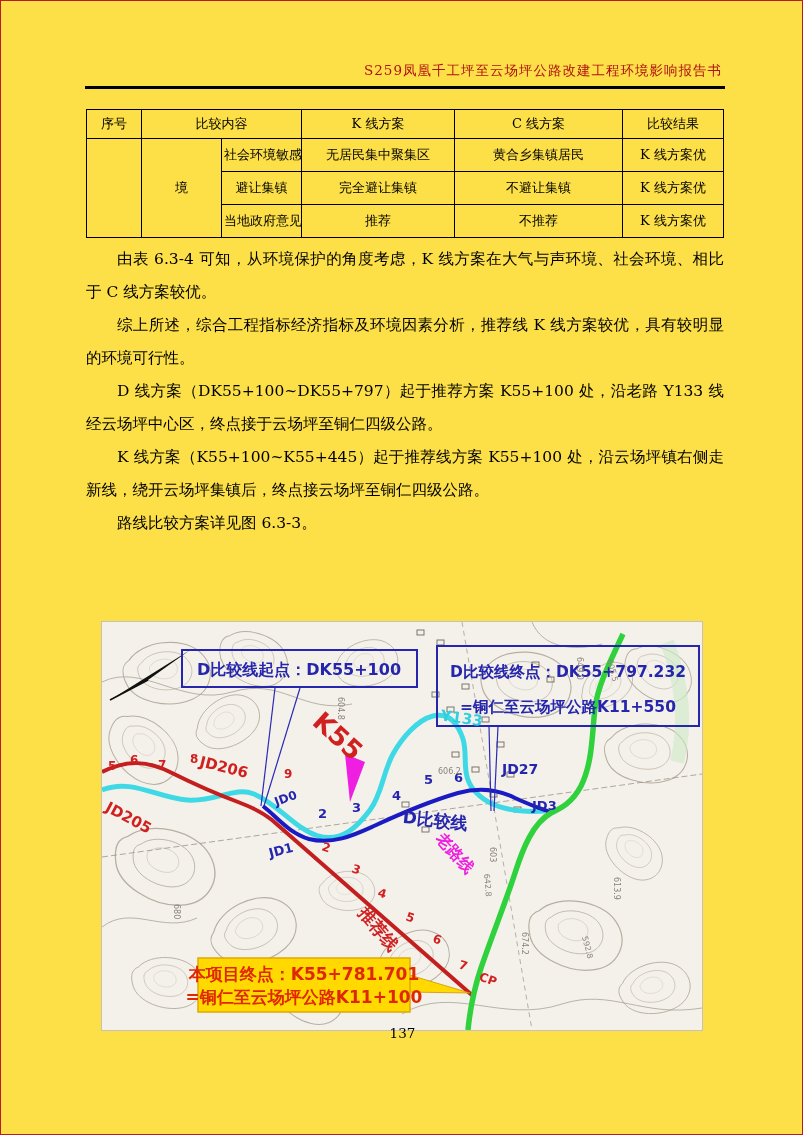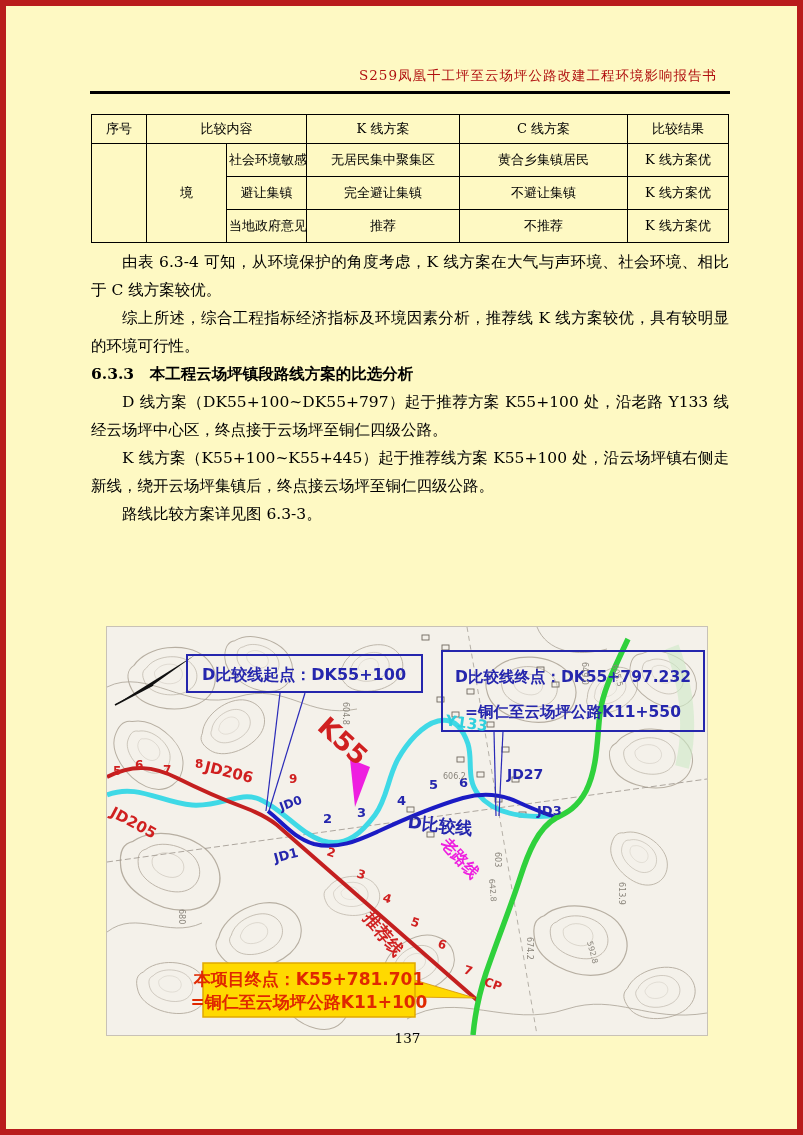--- a/index.html
+++ b/index.html
@@ -1,39 +1,39 @@
 <!DOCTYPE html>
 <html><head>
 <meta charset="utf-8">
 <style>
   html,body{margin:0;padding:0;background:#e9e9e9;}
   .page{
-    position:relative;width:803px;height:1135px;background:#fef9c3;
-    box-sizing:border-box;border:6px solid #b91c1c;overflow:hidden;
+    position:relative;width:803px;height:1135px;background:#fde047;
+    box-sizing:border-box;border:1px solid #b91c1c;overflow:hidden;
     font-family:"DejaVu Serif","Liberation Serif",serif;color:#000;
   }
   .doc-header{
     position:absolute;top:61px;right:80px;width:640px;text-align:right;
     font-size:13.5px;letter-spacing:1px;color:#b01010;
   }
   .header-rule{position:absolute;top:85px;left:84px;width:640px;height:2.5px;background:#000;}
   table.cmp{
     position:absolute;top:108px;left:85px;width:638px;border-collapse:collapse;
     font-size:13px;table-layout:fixed;
   }
   table.cmp th,table.cmp td{
     border:1.6px solid #000;text-align:center;vertical-align:middle;
     padding:3px 2px;font-weight:normal;height:26px;overflow:hidden;white-space:nowrap;
   }
   table.cmp th{height:22px;}
   .c-xh{width:50px;} .c-jing{width:53px;} .c-item{width:118px;}
   .c-k{width:148px;} .c-c{width:163px;} .c-res{width:96px;}
   .bodytext{
     position:absolute;top:242px;left:85px;width:638px;
-    font-size:15.5px;line-height:28px;text-align:justify;
+    font-size:15.5px;line-height:33px;text-align:justify;
   }
   .bodytext p{margin:0;text-indent:2em;}
   .bodytext p.h{font-weight:bold;text-indent:0;}
   .mapfig{position:absolute;top:620px;left:100px;width:600px;height:408px;border:1px solid #c8c2b6;}
   .mapfig svg{display:block;}
   .page-num{position:absolute;top:1024px;left:0;width:803px;text-align:center;font-size:13.5px;}
   .contour{stroke:#b7afa2;stroke-width:1;fill:none;}
   .sq{stroke:#aaa296;stroke-width:.8;fill:none;}
   .bld{stroke:#6f695f;stroke-width:.9;fill:none;}
   .mlabel{font-family:"DejaVu Sans","Liberation Sans",sans-serif;font-weight:bold;}
@@ -75,21 +75,20 @@
       <td>推荐</td>
       <td>不推荐</td>
       <td>K 线方案优</td>
     </tr>
   </tbody>
     </table>
 
   <div class="bodytext">
     <p>由表 6.3-4 可知，从环境保护的角度考虑，K 线方案在大气与声环境、社会环境、相比于 C 线方案较优。</p>
     <p>综上所述，综合工程指标经济指标及环境因素分析，推荐线 K 线方案较优，具有较明显的环境可行性。</p>
-    <p class="h">6.3.3　本工程云场坪镇段路线方案的比选分析</p>
     <p>D 线方案（DK55+100~DK55+797）起于推荐方案 K55+100 处，沿老路 Y133 线经云场坪中心区，终点接于云场坪至铜仁四级公路。</p>
     <p>K 线方案（K55+100~K55+445）起于推荐线方案 K55+100 处，沿云场坪镇右侧走新线，绕开云场坪集镇后，终点接云场坪至铜仁四级公路。</p>
     <p>路线比较方案详见图 6.3-3。</p>
   </div>
 
   <div class="mapfig">
     <svg width="600" height="408" viewBox="0 0 600 408" xmlns="http://www.w3.org/2000/svg">
       <rect x="0" y="0" width="600" height="408" fill="#f4f1ea"></rect>
 
       <defs>

